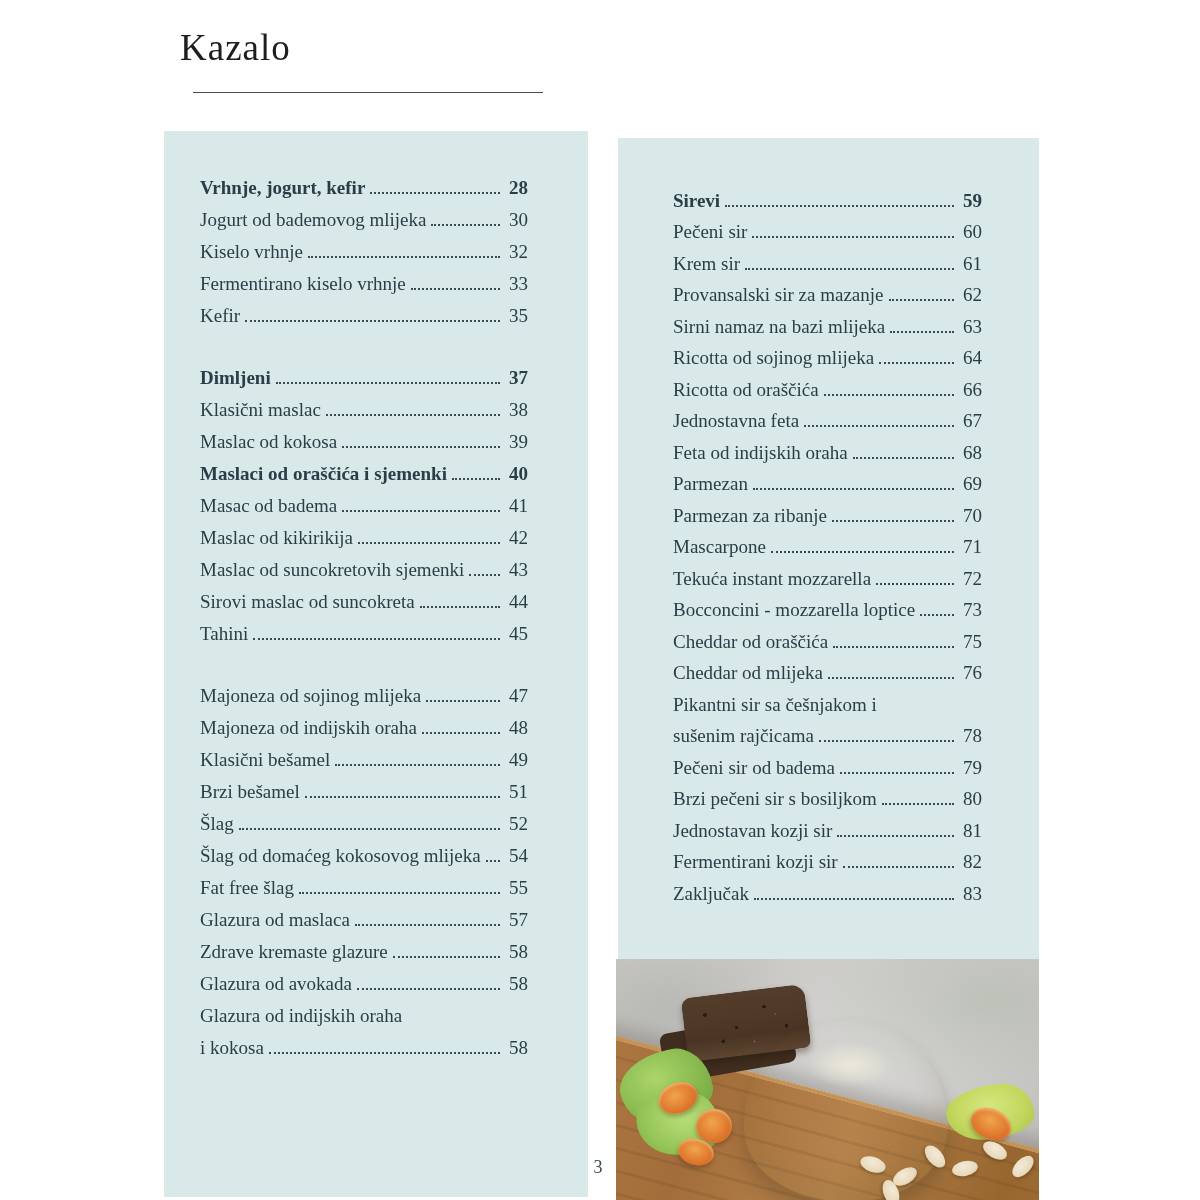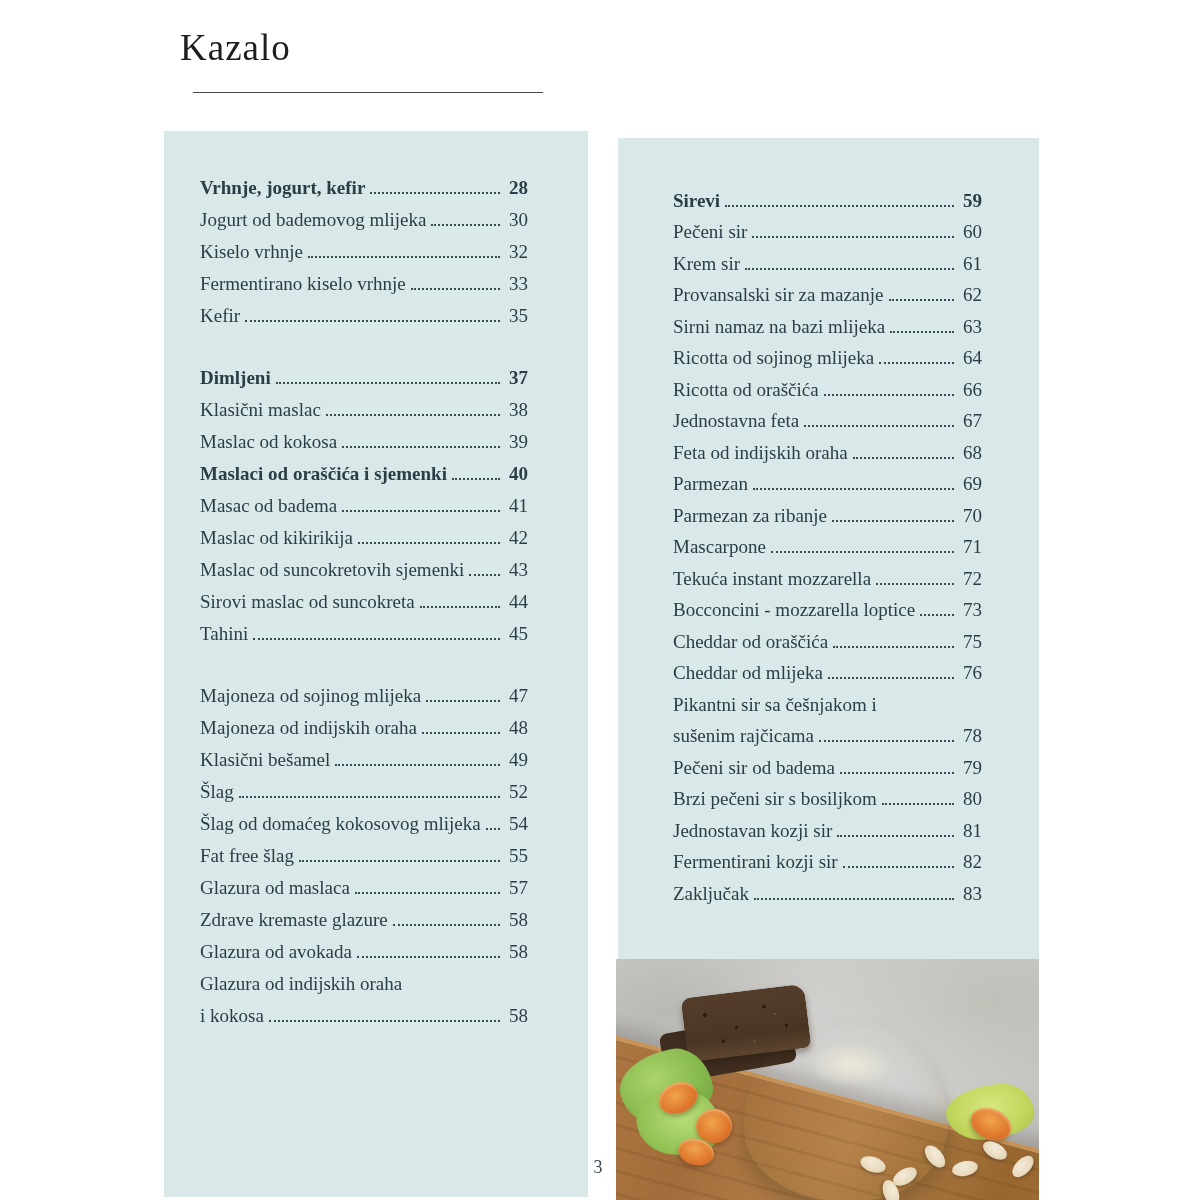--- a/index.html
+++ b/index.html
@@ -225,20 +225,25 @@
     </div>
     <div class="entry">
       <span class="lab">Majoneza od indijskih oraha</span>
       <span class="dots"></span>
       <span class="pg">48</span>
     </div>
     <div class="entry">
       <span class="lab">Klasični bešamel</span>
       <span class="dots"></span>
       <span class="pg">49</span>
+    </div>
+    <div class="entry">
+      <span class="lab">Brzi bešamel</span>
+      <span class="dots"></span>
+      <span class="pg">51</span>
     </div>
     <div class="entry">
       <span class="lab">Šlag</span>
       <span class="dots"></span>
       <span class="pg">52</span>
     </div>
     <div class="entry">
       <span class="lab">Šlag od domaćeg kokosovog mlijeka</span>
       <span class="dots"></span>
       <span class="pg">54</span>

